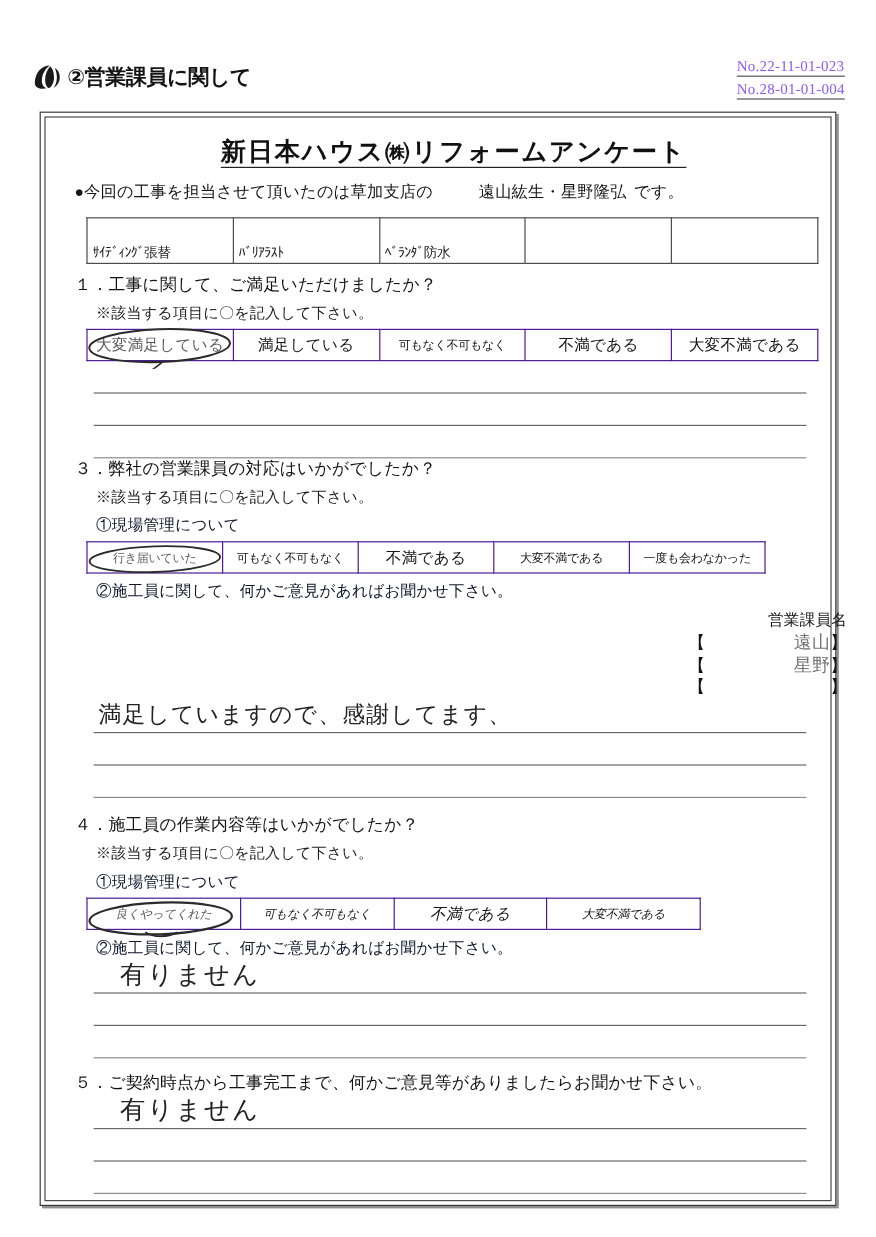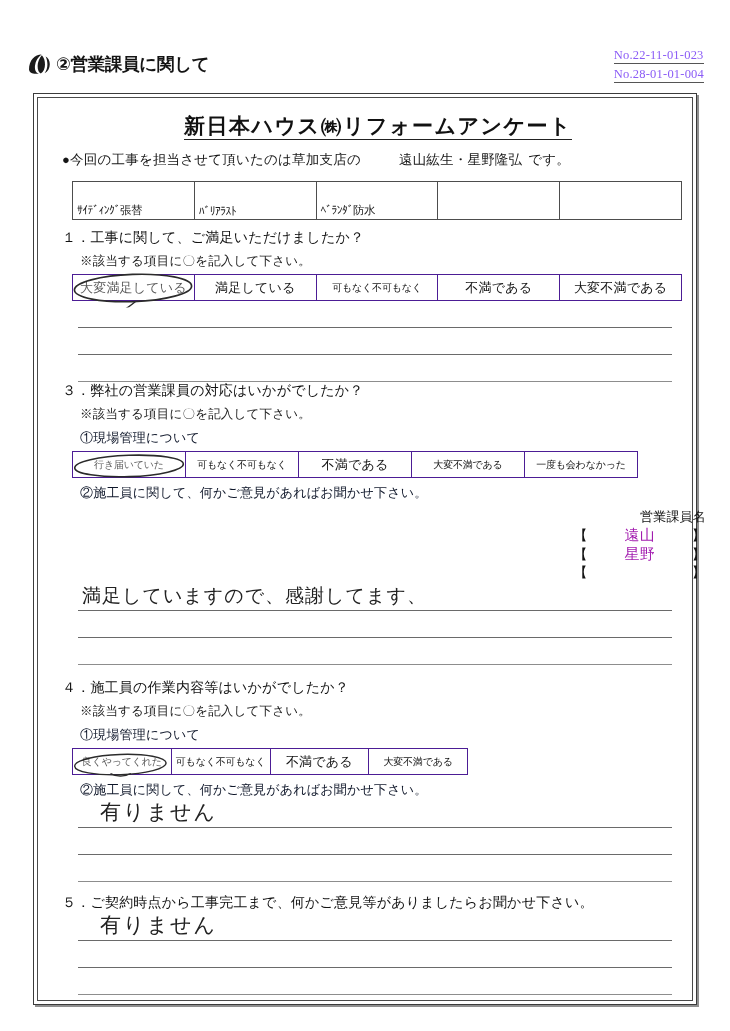--- a/index.html
+++ b/index.html
@@ -159,21 +159,21 @@
   }
 
   
   .opt-table {
     border-collapse: collapse;
     table-layout: fixed;
     margin-top: 4px;
   }
   .opt-table.wide  { width: 610px; margin-left: 22px; }
   .opt-table.mid   { width: 566px; margin-left: 22px; }
-  .opt-table.narrow{ width: 396px; margin-left: 22px; }
+  .opt-table.narrow{ width: 512px; margin-left: 22px; font-style: italic; }
   .opt-table td {
     border: 1px solid #4c1d95;
     height: 23px;
     text-align: center;
     font-size: 13px;
     letter-spacing: 0.2px;
     color: #151515;
     position: relative;
     white-space: nowrap;
   }
@@ -229,24 +229,24 @@
     flex-direction: column;
   }
   .name-field {
     display: inline-flex;
     align-items: baseline;
   }
   .brk { font-size: 14px; }
   .name-val {
     display: inline-block;
     min-width: 104px;
-    text-align: center;
+    text-align: right;
     font-family: "DejaVu Sans", sans-serif;
     font-size: 15px;
-    color: #a21caf;
+    color: #737373;
   }
   .name-val.blank { min-width: 104px; }
 
   .sep {
     margin: 8px 0 0 16px;
     width: 622px;
     border-top: 1px solid #9a9a9a;
   }
 </style>
 </head>

